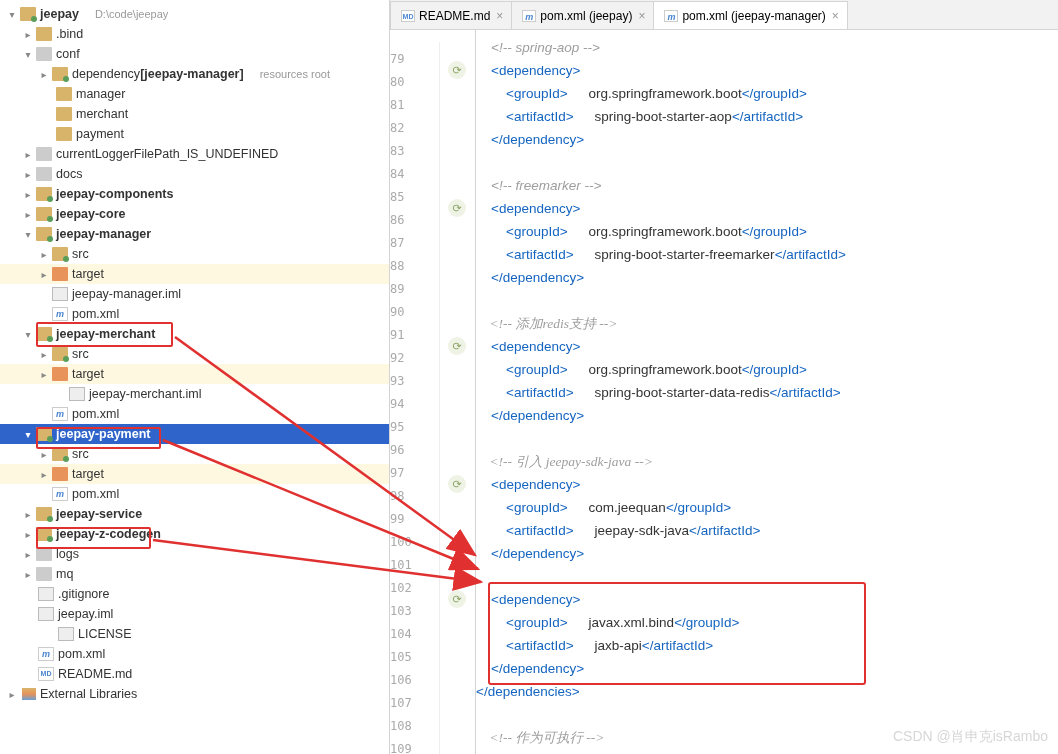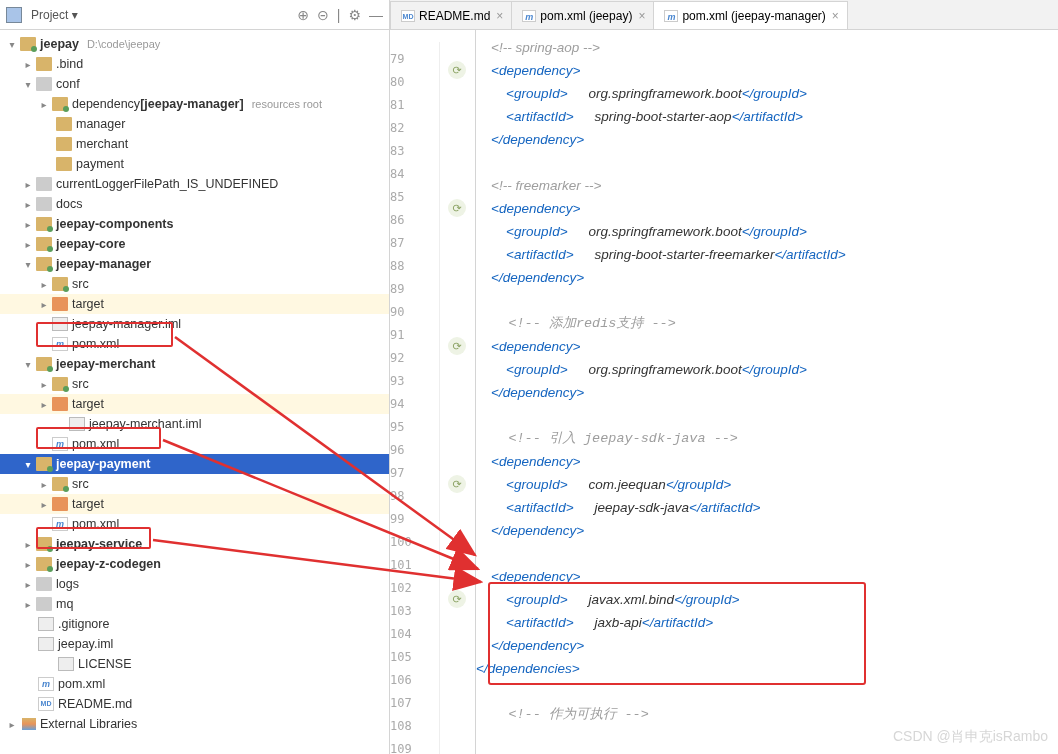--- a/index.html
+++ b/index.html
@@ -16,61 +16,50 @@
 .icon { width:16px; height:14px; margin:0 4px 0 2px; display:inline-block; }
 .icon-folder { background:#d8b46a; border-radius:1px; }
 .icon-folder-dot { background:#d8b46a; border-radius:1px; position:relative; }
 .icon-folder-dot::after { content:""; position:absolute; right:-1px; bottom:-1px; width:6px; height:6px; background:#5a9e5a; border-radius:50%; }
 .icon-folder-orange { background:#e8935a; border-radius:1px; }
 .icon-folder-grey { background:#ccc; border-radius:1px; }
 .icon-file { background:#eee; border:1px solid #bbb; }
 .icon-m { background:#fff; border:1px solid #ccc; color:#4a86cf; font-size:9px; font-weight:bold; text-align:center; line-height:12px; font-style:italic; }
 .icon-md { background:#fff; border:1px solid #ccc; color:#4a86cf; font-size:7px; font-weight:bold; text-align:center; line-height:12px; }
 .bold { font-weight:bold; }
-.grey { color:#999; font-size:11px; margin-left:8px; }
+.grey { color:#999; font-size:11px; margin-left:16px; }
 .hl-yellow { background:#fff8e1; }
 .hl-blue { background:#2f65ca; color:#fff; }
 .hl-blue .icon-folder-dot { background:#d8b46a; }
 .redbox { border:2px solid #e03030; border-radius:2px; }
 .redbox-tree { position:absolute; pointer-events:none; }
 .editor-tabs { position:absolute; left:390px; top:0; right:0; height:30px; border-bottom:1px solid #d4d4d4; display:flex; align-items:flex-end; background:#f2f2f2; }
 .tab { height:28px; display:flex; align-items:center; padding:0 8px; font-size:12px; border:1px solid #d4d4d4; border-bottom:none; background:#f2f2f2; margin-right:-1px; cursor:pointer; }
 .tab.active { background:#fff; }
 .tab .icon { width:14px; height:12px; }
 .tab .close { margin-left:6px; color:#999; font-size:12px; }
 .gutter { position:absolute; left:390px; top:42px; width:50px; bottom:0; background:#fff; border-right:1px solid #eee; text-align:left; padding-top:6px; }
 .gutter-border { position:absolute; left:440px; top:30px; width:36px; bottom:0; background:#fff; border-right:1px solid #d4d4d4; }
 .ln { height:23px; line-height:23px; font-size:12px; color:#aaa; padding-right:6px; font-family:Consolas,monospace; }
 .fold-mark { position:absolute; left:448px; width:18px; height:18px; background:#eef3e5; border-radius:50%; color:#88a060; font-size:11px; text-align:center; line-height:18px; }
 .code { position:absolute; left:476px; top:30px; right:0; bottom:0; padding-top:6px; font-family:Consolas,monospace; font-size:13.5px; }
-.cl { height:23px; line-height:23px; white-space:pre;font-style:italic; }
+.cl { height:23px; line-height:23px; white-space:pre; }
 .tag { color:#1565c0; }
 .txt { color:#333;margin-left:21px; }
 .cmt { color:#9e9e9e; font-style:italic; }
-.cmtcjk { color:#9e9e9e; font-style:italic; font-family:Liberation Mono, monospace; }
+.cmtcjk { color:#9e9e9e; font-style:italic; font-family:Liberation Serif, serif; }
 .code-redbox { position:absolute; border:2.5px solid #e03030; border-radius:3px; pointer-events:none; }
 .watermark { position:absolute; right:10px; bottom:8px; color:#bbb; font-size:14px; opacity:.6; font-family:"Microsoft YaHei",sans-serif; }
 svg.arrows { position:absolute; left:0; top:0; pointer-events:none; }
 .lib-icon { width:14px; height:12px; background:linear-gradient(#d8b46a,#e8935a,#6aa0d8); margin:0 4px; }
 </style>
 </head>
 <body>
 
 <div class="sidebar">
-  <div class="sb-header">
-    <span class="sb-icon"></span>
-    <span class="sb-title"><span>Project</span> ▾</span>
-    <div class="sb-toolbar">
-      <span class="sb-tool">⊕</span>
-      <span class="sb-tool">⊝</span>
-      <span class="sb-tool">|</span>
-      <span class="sb-tool">⚙</span>
-      <span class="sb-tool">—</span>
-    </div>
-  </div>
   <div class="tree">
     <div class="node" style="padding-left:6px">
         <span class="arrow">▾</span>
         <span class="icon icon-folder-dot"></span>
         <span class="bold">jeepay</span>
         <span class="grey">D:\code\jeepay</span>
       </div>
     <div class="node" style="padding-left:22px">
         <span class="arrow">▸</span>
         <span class="icon icon-folder"></span>
@@ -299,20 +288,21 @@
     <div class="cl">&nbsp;</div>
     <div class="cl cmt">    &lt;!-- freemarker --&gt;</div>
     <div class="cl">    <span class="tag">&lt;dependency&gt;</span></div>
     <div class="cl">        <span class="tag">&lt;groupId&gt;</span><span class="txt">org.springframework.boot</span><span class="tag">&lt;/groupId&gt;</span></div>
     <div class="cl">        <span class="tag">&lt;artifactId&gt;</span><span class="txt">spring-boot-starter-freemarker</span><span class="tag">&lt;/artifactId&gt;</span></div>
     <div class="cl">    <span class="tag">&lt;/dependency&gt;</span></div>
     <div class="cl">&nbsp;</div>
     <div class="cl cmtcjk">    &lt;!-- 添加redis支持 --&gt;</div>
     <div class="cl">    <span class="tag">&lt;dependency&gt;</span></div>
     <div class="cl">        <span class="tag">&lt;groupId&gt;</span><span class="txt">org.springframework.boot</span><span class="tag">&lt;/groupId&gt;</span></div>
+    <div class="cl">        <span class="tag">&lt;artifactId&gt;</span><span class="txt">spring-boot-starter-data-redis</span><span class="tag">&lt;/artifactId&gt;</span></div>
     <div class="cl">    <span class="tag">&lt;/dependency&gt;</span></div>
     <div class="cl">&nbsp;</div>
     <div class="cl cmtcjk">    &lt;!-- 引入 jeepay-sdk-java --&gt;</div>
     <div class="cl">    <span class="tag">&lt;dependency&gt;</span></div>
     <div class="cl">        <span class="tag">&lt;groupId&gt;</span><span class="txt">com.jeequan</span><span class="tag">&lt;/groupId&gt;</span></div>
     <div class="cl">        <span class="tag">&lt;artifactId&gt;</span><span class="txt">jeepay-sdk-java</span><span class="tag">&lt;/artifactId&gt;</span></div>
     <div class="cl">    <span class="tag">&lt;/dependency&gt;</span></div>
     <div class="cl">&nbsp;</div>
     <div class="cl">    <span class="tag">&lt;dependency&gt;</span></div>
     <div class="cl">        <span class="tag">&lt;groupId&gt;</span><span class="txt">javax.xml.bind</span><span class="tag">&lt;/groupId&gt;</span></div>

